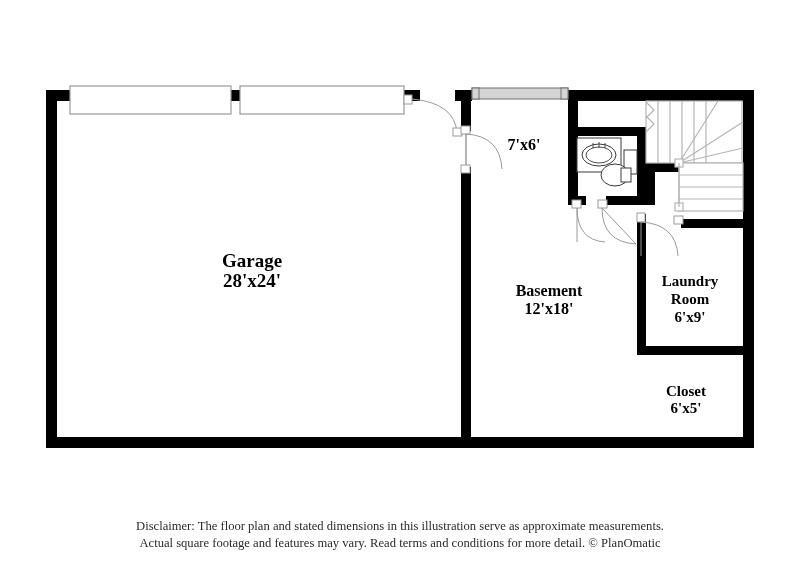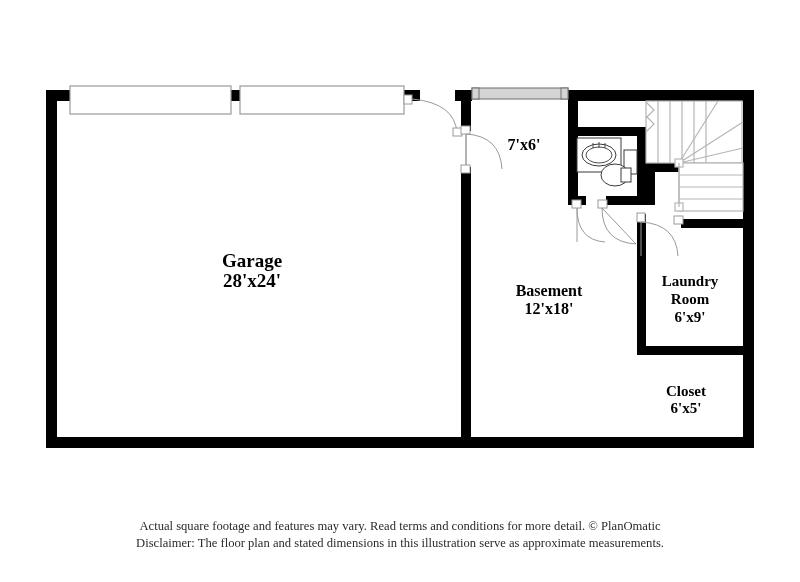--- a/index.html
+++ b/index.html
@@ -216,17 +216,17 @@
       <text class="room-label label-sm" x="690" y="319">6'x9'</text>
 
       <text class="room-label label-sm" x="686" y="393">Closet</text>
       <text class="room-label label-sm" x="686" y="410">6'x5'</text>
 
     </g>
 
   </svg>
 
   <div id="disclaimer">
+    <div>Disclaimer: The floor plan and stated dimensions in this illustration serve as approximate measurements.</div>
     <div>Actual square footage and features may vary. Read terms and conditions for more detail. © PlanOmatic</div>
-    <div>Disclaimer: The floor plan and stated dimensions in this illustration serve as approximate measurements.</div>
   </div>
 
 </div>
 
 </body></html>

